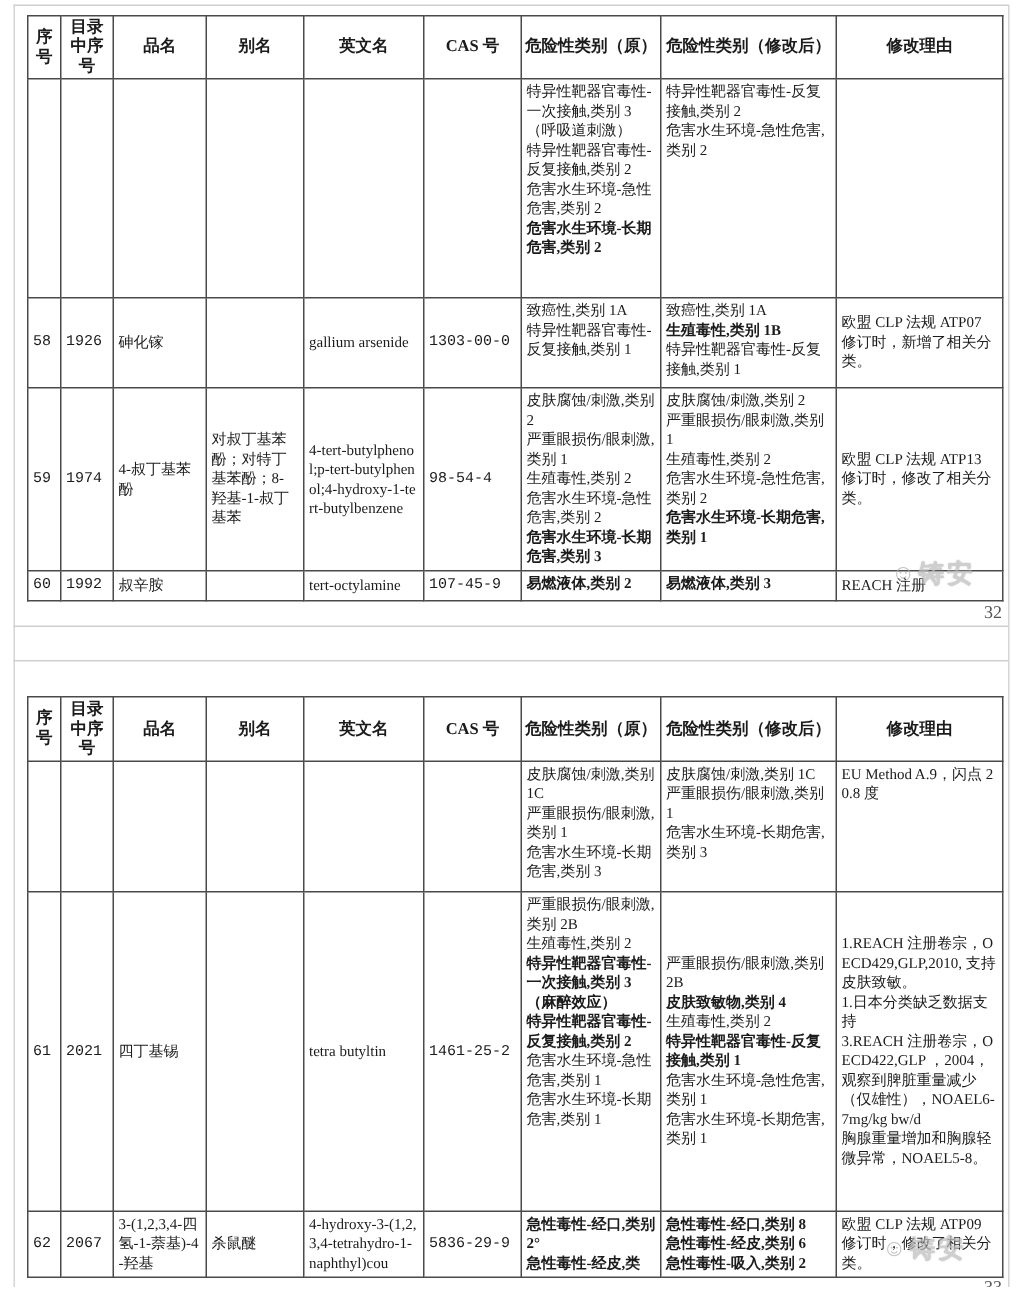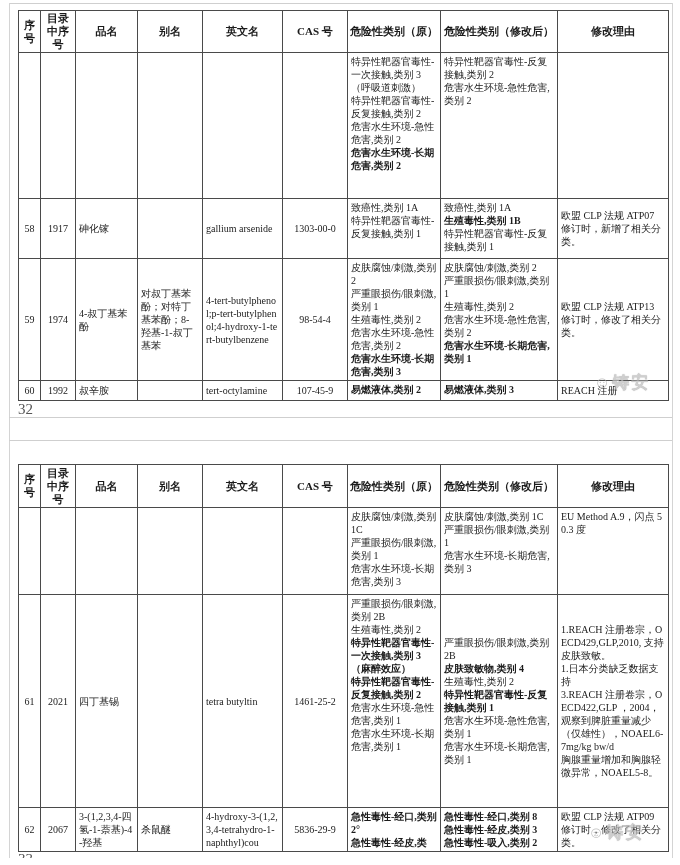--- a/index.html
+++ b/index.html
@@ -22,29 +22,29 @@
   #table-0{top:10px;}
   #table-1{top:464px;}
   table.doc th, table.doc td{
     border:1px solid #4a4a4a;overflow:hidden;padding:2px 3px;
     font-size:10px;line-height:13px;word-break:break-all;
   }
   table.doc th{
     font-size:11px;line-height:13px;font-weight:bold;text-align:center;vertical-align:middle;padding:1px;
   }
   td.al-l{text-align:left;}
-  td.al-c{text-align:center;}
+  td.al-c{text-align:left;font-family:Liberation Mono, monospace;}
   td.va-t{vertical-align:top;margin-top:36px;}
   td.va-m{vertical-align:middle;}
   .ln{margin:0;}
   .ln.b{font-weight:bold;}
 
   .pagenum{
-    position:absolute;left:18px;width:650px;text-align:left;
-    font-size:15px;color:#555;font-family:"Liberation Serif","DejaVu Serif",serif;
+    position:absolute;left:18px;width:650px;text-align:right;
+    font-size:12px;color:#555;font-family:"Liberation Serif","DejaVu Serif",serif;
   }
   #pagenum-0{top:401px;}
   #pagenum-1{top:851px;}
 
   .watermark{
     position:absolute;display:flex;align-items:center;gap:2px;
     color:#a3a3a3;opacity:0.72;pointer-events:none;white-space:nowrap;
   }
   #watermark-0{left:594px;top:371px;}
   #watermark-1{left:588px;top:821px;}
@@ -108,21 +108,21 @@
             <div class="ln">特异性靶器官毒性-反复接触,类别 2</div>
             <div class="ln">危害水生环境-急性危害,类别 2</div>
           </td>
           <td class="al-l va-m"></td>
         </tr>
         <tr style="height: 60px;">
           <td class="al-c va-m">
             <div class="ln">58</div>
           </td>
           <td class="al-c va-m">
-            <div class="ln">1917</div>
+            <div class="ln">1926</div>
           </td>
           <td class="al-l va-m">
             <div class="ln">砷化镓</div>
           </td>
           <td class="al-l va-m"></td>
           <td class="al-l va-m">
             <div class="ln">gallium arsenide</div>
           </td>
           <td class="al-c va-m">
             <div class="ln">1303-00-0</div>
@@ -245,21 +245,21 @@
             <div class="ln">皮肤腐蚀/刺激,类别 1C</div>
             <div class="ln">严重眼损伤/眼刺激,类别 1</div>
             <div class="ln">危害水生环境-长期危害,类别 3</div>
           </td>
           <td class="al-l va-t">
             <div class="ln">皮肤腐蚀/刺激,类别 1C</div>
             <div class="ln">严重眼损伤/眼刺激,类别 1</div>
             <div class="ln">危害水生环境-长期危害,类别 3</div>
           </td>
           <td class="al-l va-t">
-            <div class="ln">EU Method A.9，闪点 50.3 度</div>
+            <div class="ln">EU Method A.9，闪点 20.8 度</div>
           </td>
         </tr>
         <tr style="height: 213px;">
           <td class="al-c va-m">
             <div class="ln">61</div>
           </td>
           <td class="al-c va-m">
             <div class="ln">2021</div>
           </td>
           <td class="al-l va-m">
@@ -313,21 +313,21 @@
           </td>
           <td class="al-c va-m">
             <div class="ln">5836-29-9</div>
           </td>
           <td class="al-l va-t">
             <div class="ln b">急性毒性-经口,类别 2°</div>
             <div class="ln b">急性毒性-经皮,类</div>
           </td>
           <td class="al-l va-t">
             <div class="ln b">急性毒性-经口,类别 8</div>
-            <div class="ln b">急性毒性-经皮,类别 3</div>
+            <div class="ln b">急性毒性-经皮,类别 6</div>
             <div class="ln b">急性毒性-吸入,类别 2</div>
           </td>
           <td class="al-l va-m">
             <div class="ln">欧盟 CLP 法规 ATP09 修订时，修改了相关分类。</div>
           </td>
         </tr>
       </tbody>
     </table>
   <div class="pagenum" id="pagenum-1">33</div>
 

